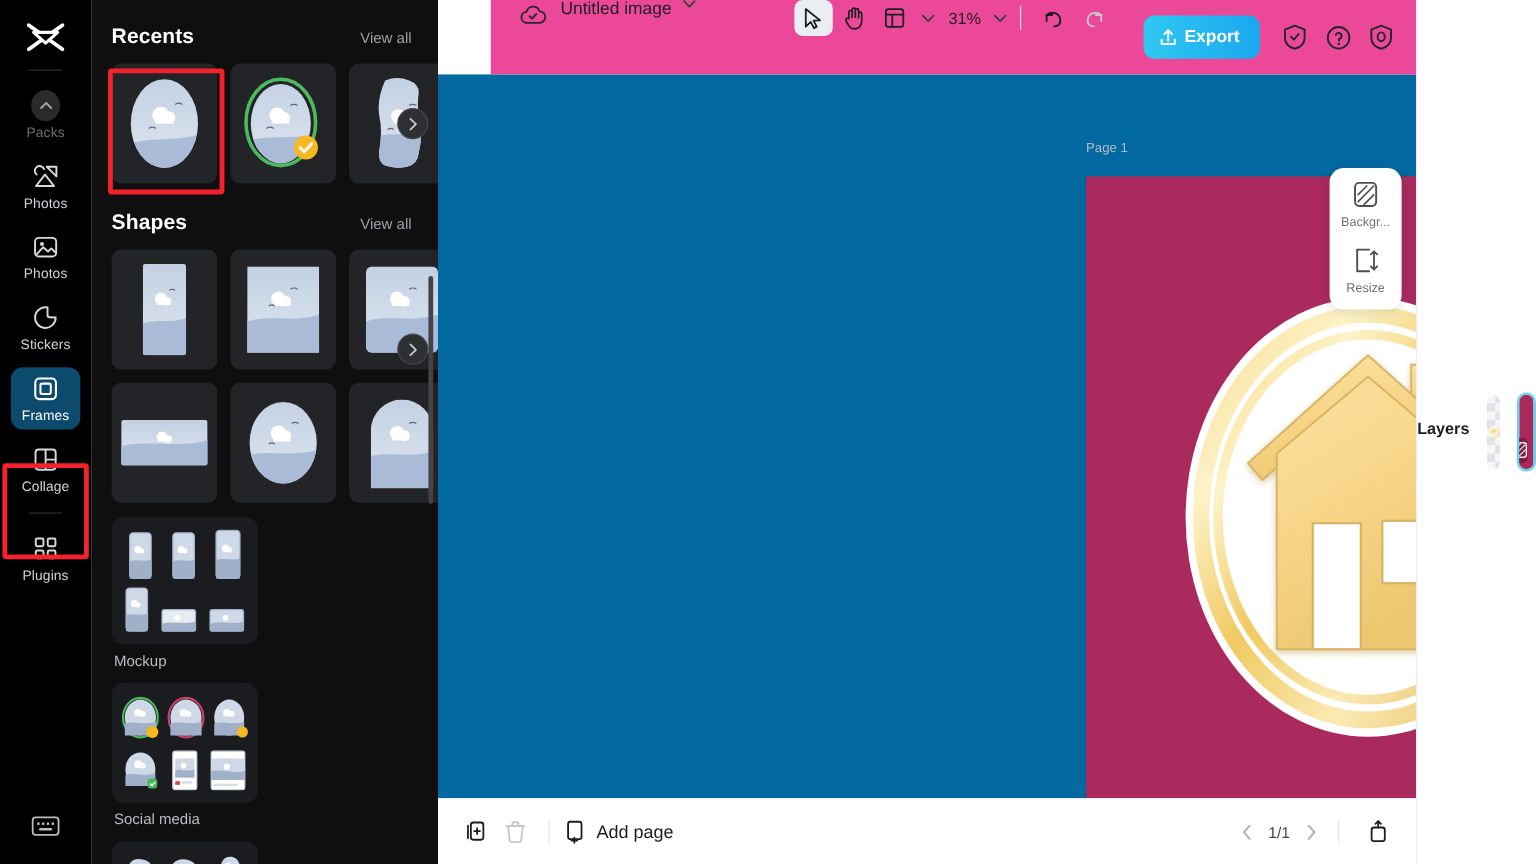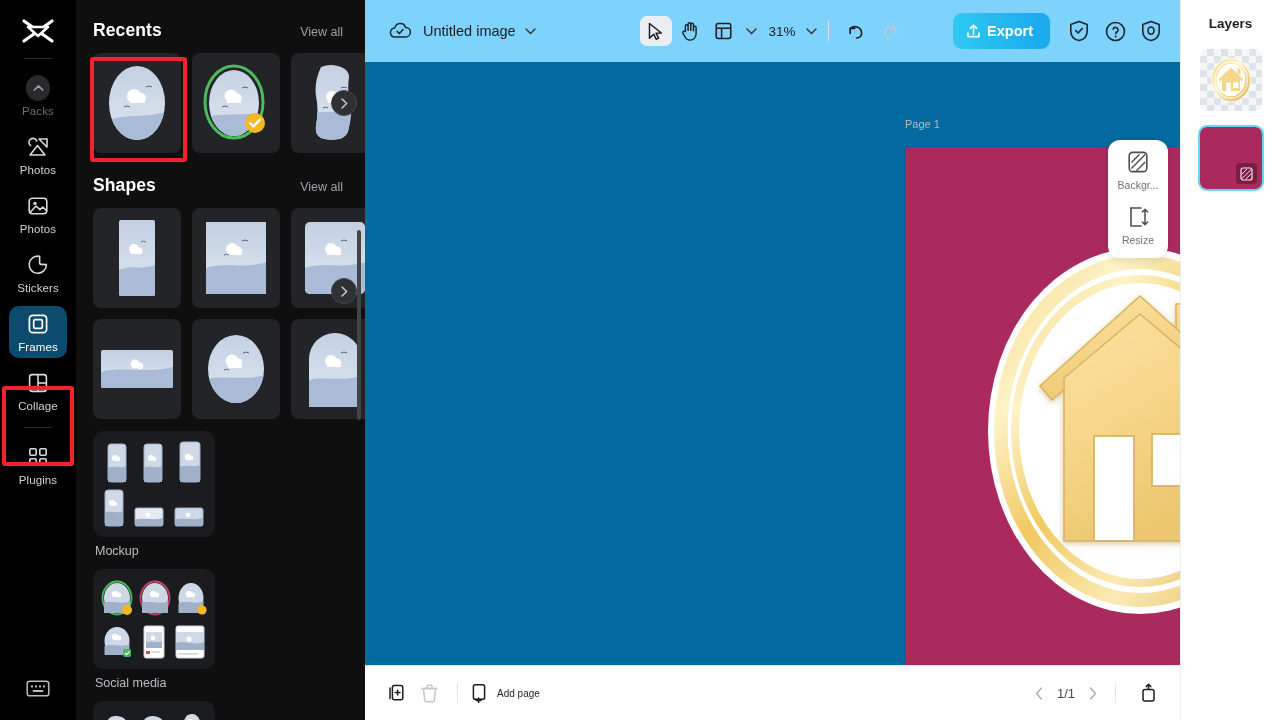--- a/index.html
+++ b/index.html
@@ -81,23 +81,23 @@
   .collapse-handle {
     position: absolute; right: -11px; top: 332px; width: 13px; height: 58px;
     background: #232427; border-radius: 0 7px 7px 0;
     display:flex; align-items:center; justify-content:center; cursor: pointer; z-index: 9;
   }
 
   
   .main { flex: 1; height: 720px; display: flex; flex-direction: column; background: #ffffff; position: relative; }
 
   .topbar {
-    height: 62px; flex: 0 0 62px; background: #7dd3fc;
-    display: flex; align-items: center; padding: 0 14px 0 22px; gap: 0;
-    position: relative; z-index: 20;
+    height: 62px; flex: 0 0 62px; background: #ec4899;
+    display: flex; padding: 0 14px 0 22px; gap: 0;
+    position: relative; z-index: 20; margin-left: 44px;
   }
   .doc-cloud { width: 26px; height: 26px; display:flex;align-items:center;justify-content:center; cursor:pointer;}
   .doc-title { font-size: 14.5px; color: #1b1d21; margin-left: 10px; cursor: pointer; }
   .caret { margin-left: 9px; color: #4a4d52; font-size: 11px; cursor: pointer; display:inline-flex; }
 
   .tools { position:absolute; left: 50%; transform: translateX(-50%); display: flex; align-items: center; gap: 2px; }
   .tbtn {
     width: 32px; height: 30px; border-radius: 7px; display:flex;
     align-items:center; justify-content:center; cursor: pointer; background: transparent;
   }
@@ -135,30 +135,30 @@
   }
   .fp-item { display:flex; flex-direction: column; align-items:center; gap: 5px; cursor:pointer; width: 56px;}
   .fp-label { font-size: 10.5px; color: #6d7278; white-space: nowrap; overflow: hidden; text-overflow: ellipsis; max-width: 52px; text-align:left;}
 
   .bottombar {
     height: 55px; flex: 0 0 55px; background: #ffffff; border-top: 1px solid #e7eaee;
     display: flex; align-items: center; padding: 0 16px 0 16px; gap: 0;
   }
   .bbtn { width: 32px; height: 30px; display:flex;align-items:center;justify-content:center;cursor:pointer;border-radius:6px;}
   .bdiv { width: 1px; height: 20px; background: #e2e5e9; margin: 0 12px; }
-  .addpage { display:flex; align-items:center; gap: 8px; cursor: pointer; font-size: 10px; color: #1b1d21;}
+  .addpage { display:flex; align-items:center; gap: 8px; cursor: pointer; font-size: 15px; color: #1b1d21;}
   .pager { margin-left: auto; display: flex; align-items: center; gap: 14px; }
   .pnum { font-size: 13px; color: #44484d; }
   .pchev { color: #a9aeb4; font-size: 13px; cursor: pointer; display:inline-flex; }
 
   
   .layers {
     width: 100px; flex: 0 0 100px; background: #ffffff; height: 720px;
     border-left: 1px solid #edf0f3; padding: 16px 0 17px;
-    display: flex; flex-direction: column; align-items: center; gap: 12px;
+    display: flex; align-items: center; gap: 12px;
   }
   .layers-title { font-size: 13.5px; color: #1b1d21; font-weight: bold; margin-bottom: 4px; }
   .layer-card {
     width: 66px; height: 66px; border-radius: 9px; overflow: hidden; position: relative;
     cursor: pointer; border: 2px solid transparent;
   }
   .layer-card.sel { border-color: #63d7f0; }
   .checker {
     width:100%;height:100%;
     background-image:

